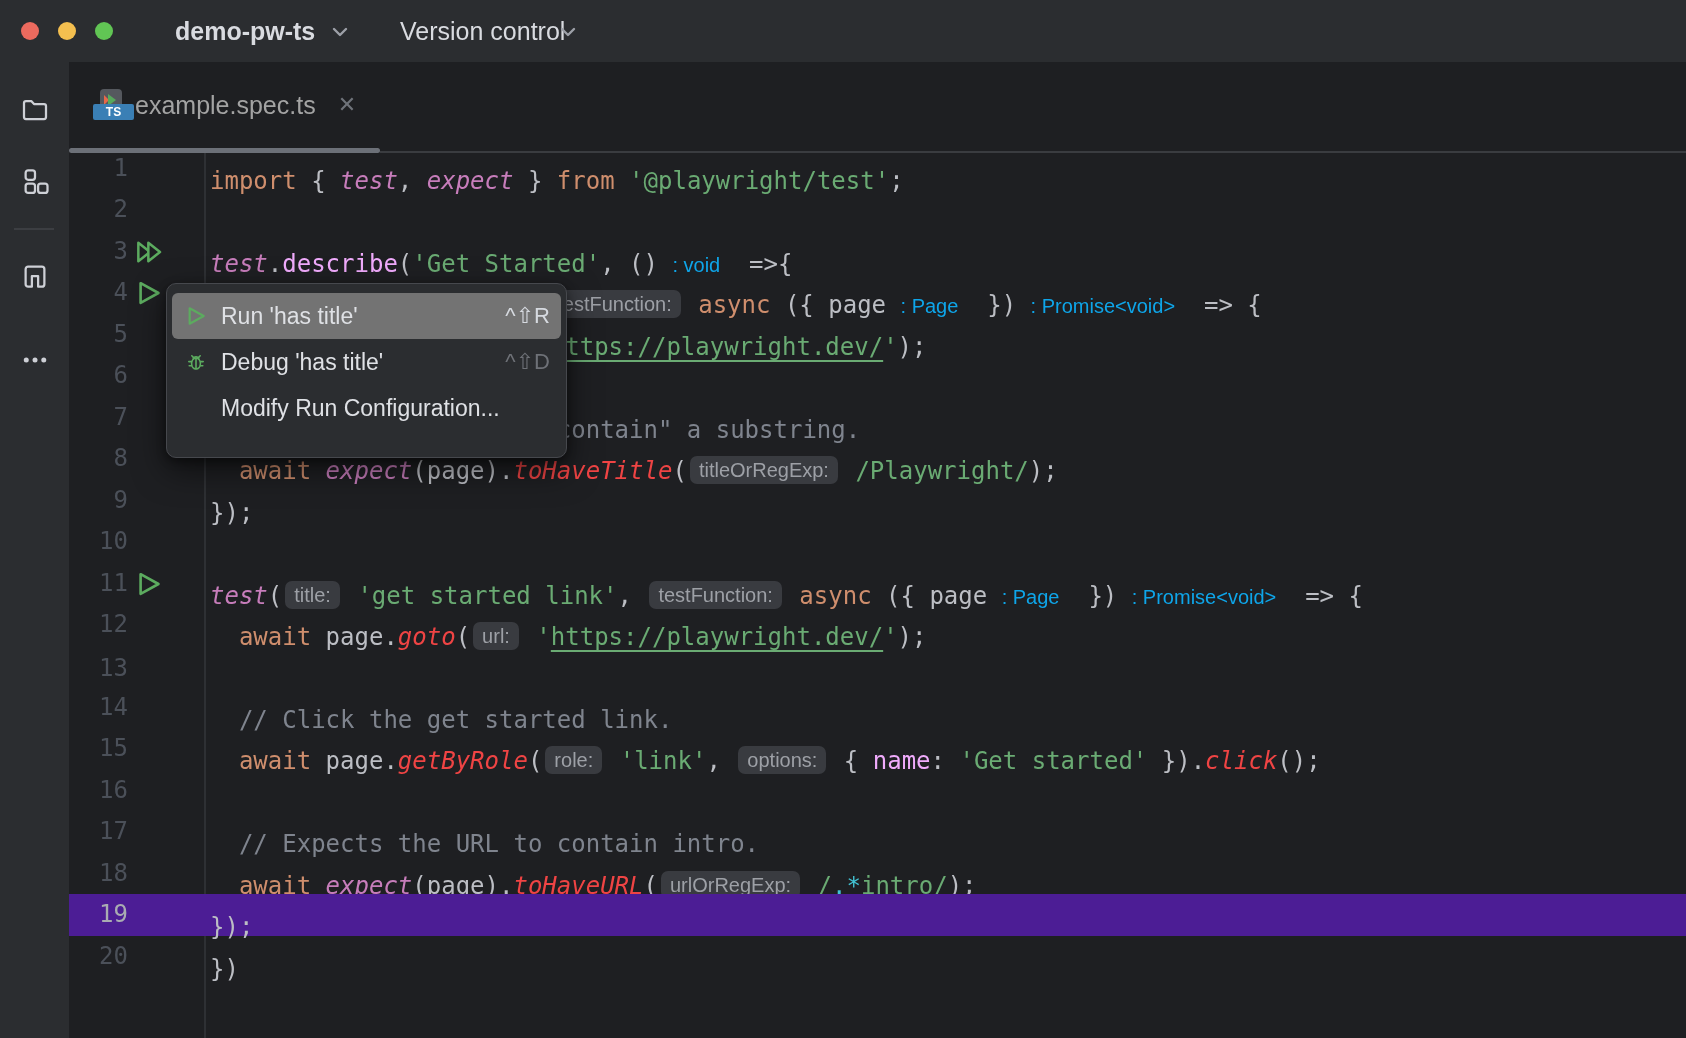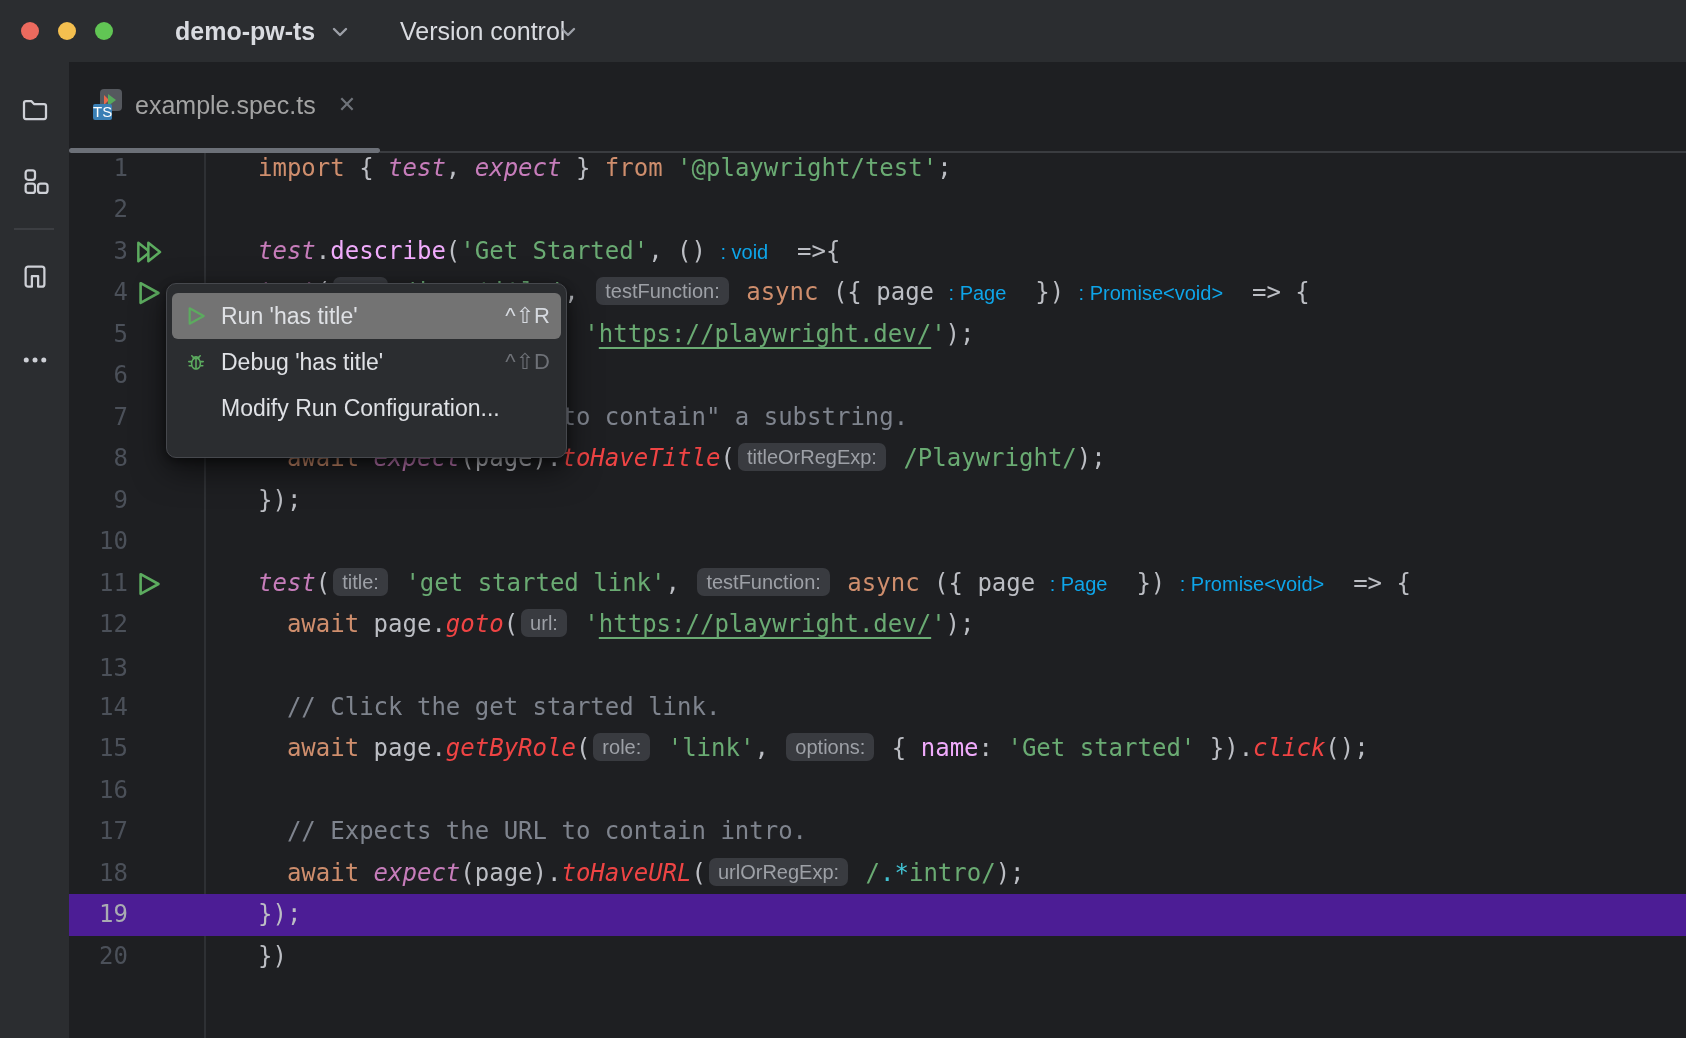--- a/index.html
+++ b/index.html
@@ -26,33 +26,33 @@
   .tabbar{position:absolute;left:69px;top:62px;right:0;height:86px;background:#1E1F22;}
   .tab{position:absolute;left:0;top:0;width:311px;height:86px;display:flex;align-items:center;}
   .tab-label{margin-left:10px;color:#a3a3a3;font-size:25px;}
   .tab-close{margin-left:22px;color:#6F737A;font-size:22px;cursor:default;}
   .tab-underline{position:absolute;left:69px;top:148px;width:311px;height:5px;border-radius:3px;background:#6C7078;z-index:4;}
   .tab-hairline{position:absolute;left:380px;top:151px;right:0;height:2px;background:#3A3C40;z-index:4;}
   
   .ts-icon{position:relative;width:32px;height:32px;margin-left:24px;flex:0 0 auto;}
   .ts-back{position:absolute;left:7px;top:0;width:22px;height:22px;background:#55585E;border-radius:4px;}
   .ts-arrow{position:absolute;left:9px;top:2px;}
-  .ts-badge{position:absolute;left:0;top:15px;width:19px;height:16px;background:#3A7FB5;border-radius:2px;
-    color:#fff;font-size:15px;font-weight:400;text-align:center;line-height:16px;}
+  .ts-badge{position:absolute;left:0;top:15px;width:41px;height:16px;background:#3A7FB5;border-radius:2px;
+    color:#fff;font-size:12px;font-weight:700;text-align:center;line-height:16px;}
   
   .editor{position:absolute;left:69px;top:148px;right:0;bottom:0;background:#1E1F22;}
   .gutter-sep{position:absolute;left:135px;top:0;bottom:0;width:2px;background:#2E3034;}
   .row{position:absolute;left:0;right:0;height:41.45px;}
   .row.current{background:#4c1d95;}
   .num{position:absolute;left:0;top:0;width:59px;height:41.45px;line-height:41.45px;text-align:right;
     font-family:"DejaVu Sans Mono",monospace;font-size:24px;color:#4B5059;}
   .row.current .num{color:#A9ACB2;}
   .gicon{position:absolute;left:66px;top:7px;width:28px;height:28px;cursor:pointer;}
-  .line{position:absolute;left:141px;top:0;height:41.45px;line-height:41.45px;white-space:pre;
-    font-family:"DejaVu Sans Mono",monospace;font-size:24px;color:#BCBEC4;margin-left:48px;}
+  .line{position:absolute;left:141px;top:13px;height:41.45px;line-height:41.45px;white-space:pre;
+    font-family:"DejaVu Sans Mono",monospace;font-size:24px;color:#BCBEC4;}
   .s-fg{color:#BCBEC4;}
   .s-kw{color:#CF8E6D;}
   .s-str{color:#6AAB73;}
   .s-url{color:#6AAB73;text-decoration:underline;text-underline-offset:5px;}
   .s-pur{color:#f0abfc;}
   .s-puri{color:#C77DBB;font-style:italic;}
   .s-blue{color:#ef4444;font-style:italic;}
   .s-com{color:#7F848E;}
   .s-cyan{color:#42C3D4;}
   .s-inlay{font-family:"Liberation Sans",sans-serif;font-size:20px;color:#0ea5e9;}

